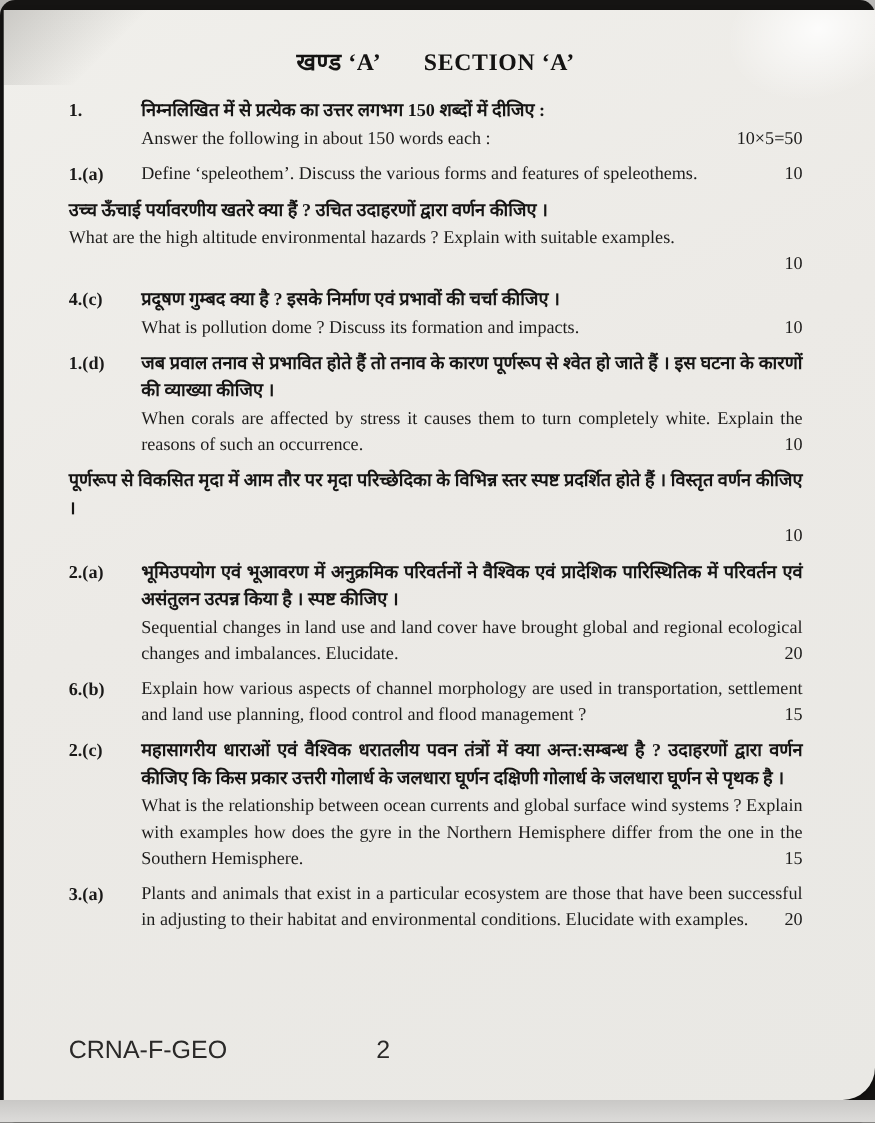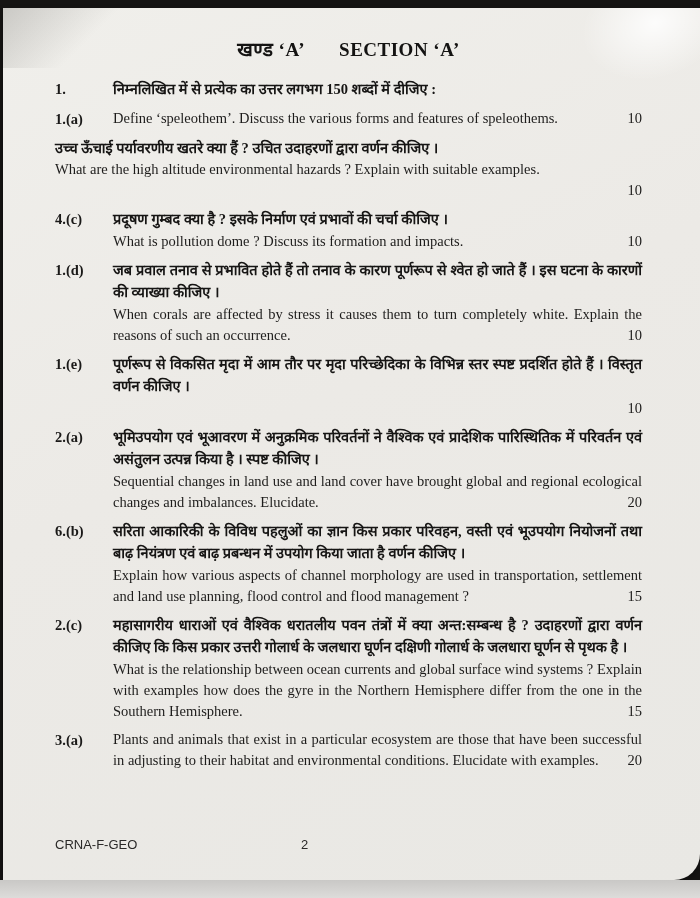--- a/index.html
+++ b/index.html
@@ -6,20 +6,21 @@
   html,body { width:700px; height:898px; overflow:hidden; }
   body{
     background:#b9b8b6;
     font-family:"Liberation Serif", serif;
     position:relative;
   }
   .scan-frame{
     position:absolute; inset:0;
     width:700px; height:898px;
     background:#151413;
+    border-radius:12px;
   }
   .paper{
     position:absolute;
     left:3px; top:8px;
     width:697px; height:872px;
     background:linear-gradient(155deg,#f0efeb 0%, #eceae6 45%, #e9e8e4 100%);
     border-bottom-right-radius:26px;
     box-shadow:0 3px 6px rgba(0,0,0,0.35);
     overflow:hidden;
   }
@@ -91,21 +92,21 @@
   .marks-line{
     text-align:right;
     font-size:14.5px;
     line-height:21px;
   }
   .footer{
     position:absolute;
     left:52px; right:58px;
     bottom:28px;
     font-family:"Liberation Sans", sans-serif;
-    font-size:13px;
+    font-size:20px;
     color:#2a2928;
   }
   .footer .page-num{
     position:absolute;
     left:246px;
     font-family:"Liberation Sans", sans-serif;
   }
 </style>
 </head>
 <body>
@@ -118,20 +119,21 @@
     <div class="content">
       <div class="section-heading">
         <span class="hi">खण्ड ‘A’</span><span>SECTION ‘A’</span>
       </div>
 
       <div id="questions">
   <div class="q-row">
     <div class="q-num">1.</div>
     <div class="q-body">
       <p class="hindi">निम्नलिखित में से प्रत्येक का उत्तर लगभग 150 शब्दों में दीजिए :</p>
+      <p class="english"><span class="etext">Answer the following in about 150 words each :</span><span class="marks">10×5=50</span></p>
 
     </div>
   </div>
 
   <div class="q-row">
     <div class="q-num">1.(a)</div>
     <div class="q-body">
       <p class="english"><span class="etext">Define ‘speleothem’. Discuss the various forms and features of speleothems.</span><span class="marks">10</span></p>
 
     </div>
@@ -157,40 +159,38 @@
   <div class="q-row">
     <div class="q-num">1.(d)</div>
     <div class="q-body">
       <p class="hindi">जब प्रवाल तनाव से प्रभावित होते हैं तो तनाव के कारण पूर्णरूप से श्वेत हो जाते हैं । इस घटना के कारणों की व्याख्या कीजिए ।</p>
       <p class="english"><span class="etext">When corals are affected by stress it causes them to turn completely white. Explain the reasons of such an occurrence.</span><span class="marks">10</span></p>
 
     </div>
   </div>
 
   <div class="q-row">
-    <div class="q-num">1.(e)</div>
     <div class="q-body">
       <p class="hindi">पूर्णरूप से विकसित मृदा में आम तौर पर मृदा परिच्छेदिका के विभिन्न स्तर स्पष्ट प्रदर्शित होते हैं । विस्तृत वर्णन कीजिए ।</p>
       <p class="marks-line">10</p>
     </div>
   </div>
 
   <div class="q-row">
     <div class="q-num">2.(a)</div>
     <div class="q-body">
       <p class="hindi">भूमिउपयोग एवं भूआवरण में अनुक्रमिक परिवर्तनों ने वैश्विक एवं प्रादेशिक पारिस्थितिक में परिवर्तन एवं असंतुलन उत्पन्न किया है । स्पष्ट कीजिए ।</p>
       <p class="english"><span class="etext">Sequential changes in land use and land cover have brought global and regional ecological changes and imbalances. Elucidate.</span><span class="marks">20</span></p>
 
     </div>
   </div>
 
   <div class="q-row">
     <div class="q-num">6.(b)</div>
     <div class="q-body">
-      <p class="hindi">सरिता आकारिकी के विविध पहलुओं का ज्ञान किस प्रकार परिवहन, वस्ती एवं भूउपयोग नियोजनों तथा बाढ़ नियंत्रण एवं बाढ़ प्रबन्धन में उपयोग किया जाता है वर्णन कीजिए ।</p>
       <p class="english"><span class="etext">Explain how various aspects of channel morphology are used in transportation, settlement and land use planning, flood control and flood management ?</span><span class="marks">15</span></p>
 
     </div>
   </div>
 
   <div class="q-row">
     <div class="q-num">2.(c)</div>
     <div class="q-body">
       <p class="hindi">महासागरीय धाराओं एवं वैश्विक धरातलीय पवन तंत्रों में क्या अन्त:सम्बन्ध है ? उदाहरणों द्वारा वर्णन कीजिए कि किस प्रकार उत्तरी गोलार्ध के जलधारा घूर्णन दक्षिणी गोलार्ध के जलधारा घूर्णन से पृथक है ।</p>
       <p class="english"><span class="etext">What is the relationship between ocean currents and global surface wind systems ? Explain with examples how does the gyre in the Northern Hemisphere differ from the one in the Southern Hemisphere.</span><span class="marks">15</span></p>

